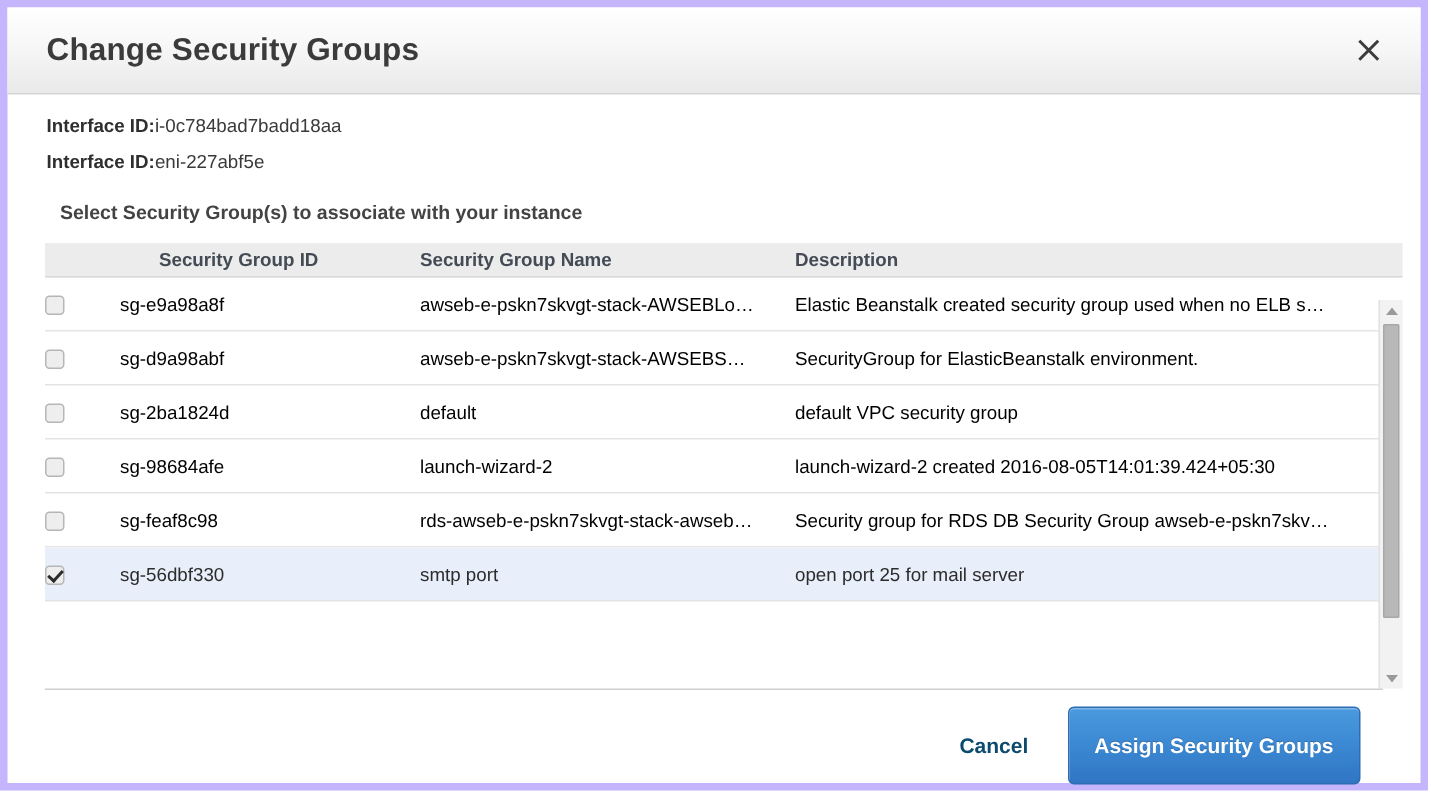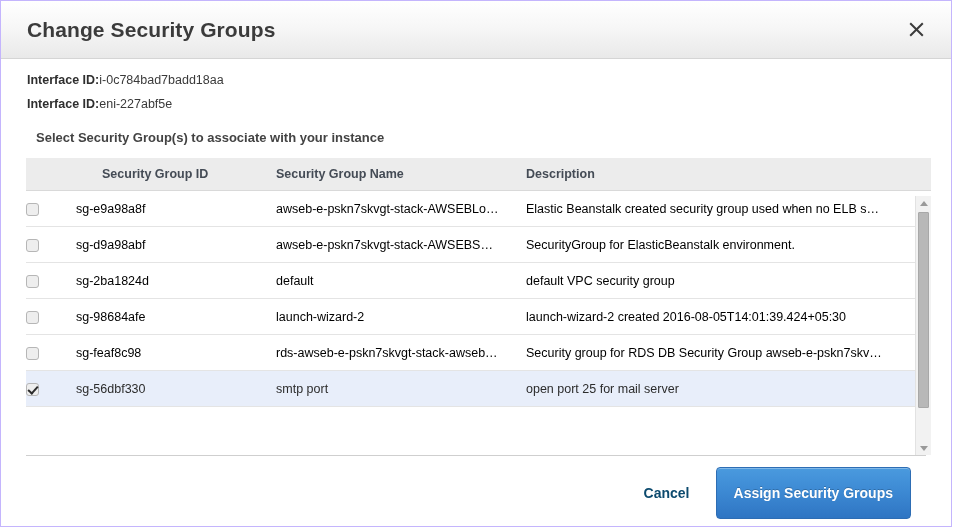--- a/index.html
+++ b/index.html
@@ -13,21 +13,21 @@
     overflow: hidden;
     background: #ffffff;
     font-family: "Liberation Sans", sans-serif;
     -webkit-font-smoothing: antialiased;
   }
 
   .dialog {
     position: relative;
     width: 952px;
     height: 527px;
-    border: 1px solid #c4b5fd;
+    border: 5px solid #c4b5fd;
     box-sizing: border-box;
     background: #ffffff;
     display: flex;
     flex-direction: column;
   }
 
   
   .titlebar {
     position: relative;
     height: 58px;
@@ -111,21 +111,21 @@
     width: 905px;
     table-layout: fixed;
   }
   table.sg col.c-check { width: 50px; }
   table.sg col.c-id    { width: 200px; }
   table.sg col.c-name  { width: 250px; }
   table.sg col.c-desc  { width: 405px; }
 
   table.sg thead th {
     background: #ececec;
-    height: 32px;
+    height: 22px;
     font-size: 12.5px;
     font-weight: bold;
     color: #444b55;
     text-align: left;
     padding: 0;
     vertical-align: middle;
     border-bottom: 1px solid #d9d9d9;
   }
   table.sg thead th.th-id   { padding-left: 26px; }
   table.sg thead th.th-name { padding-left: 0px; }

